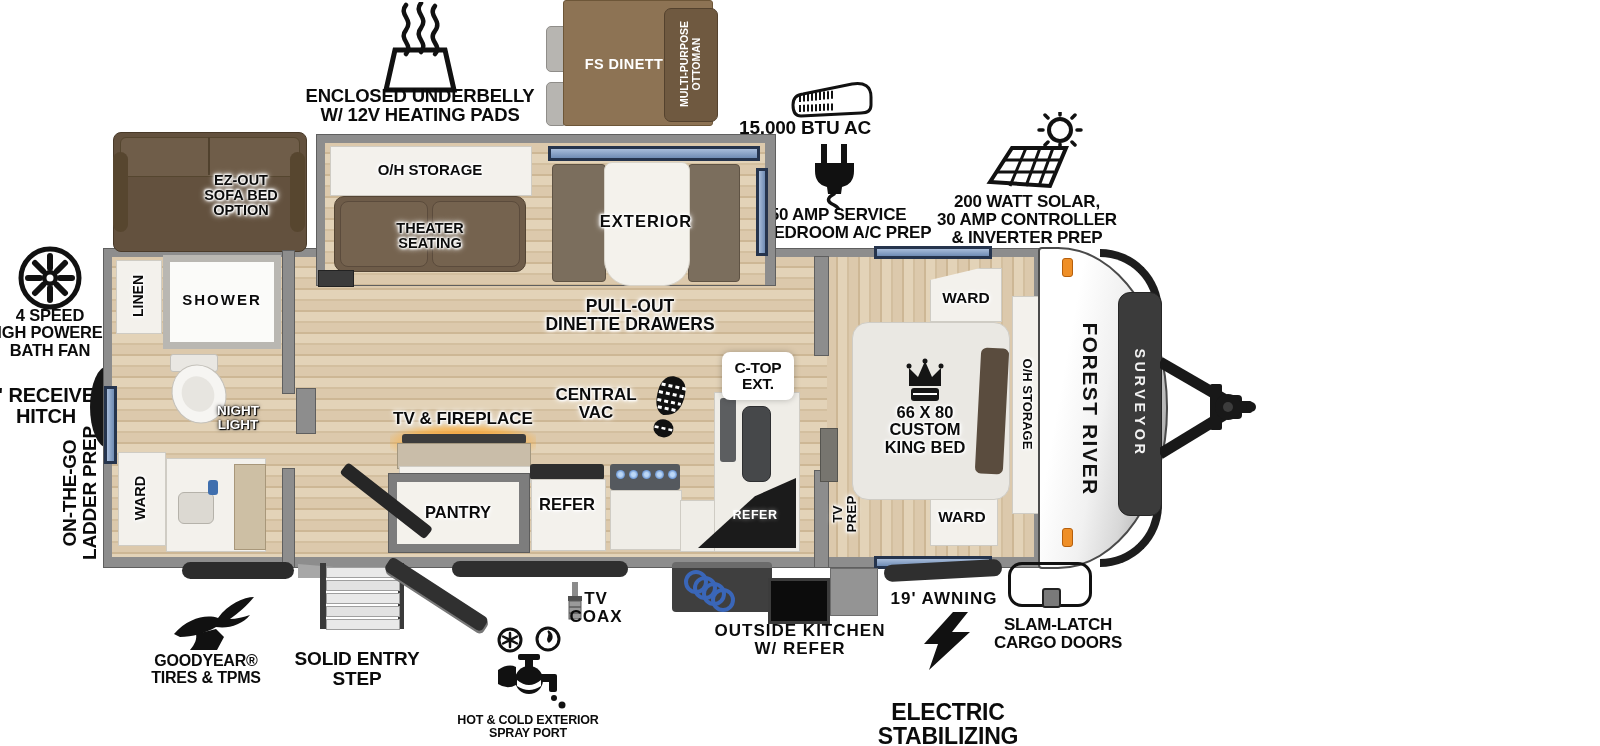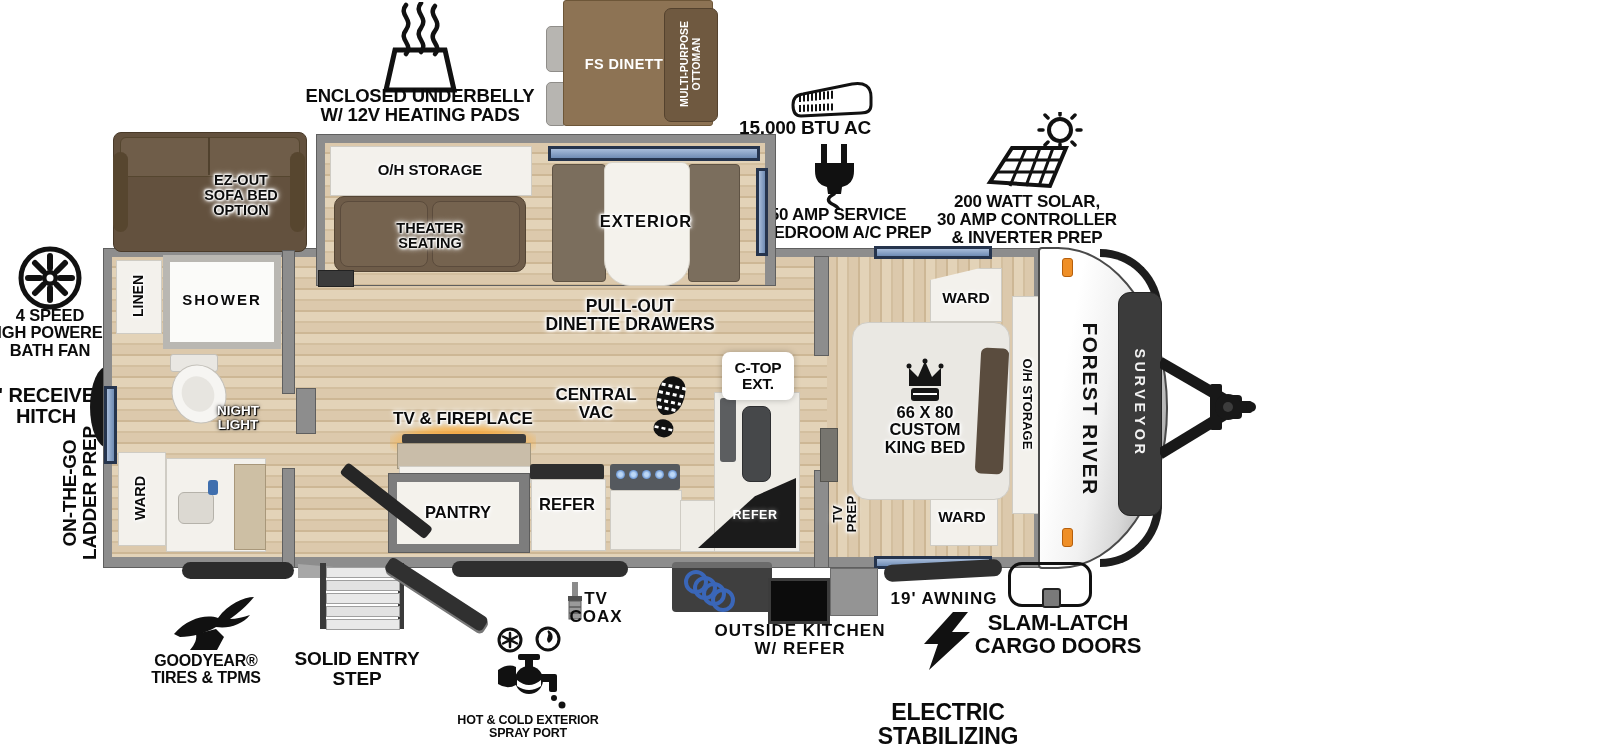--- a/index.html
+++ b/index.html
@@ -346,16 +346,16 @@
     <svg width="46" height="58" viewBox="0 0 46 58">
       <path d="M29,0 L0,32 H14 L5,58 L46,20 H28 L44,0 Z" fill="#111"></path>
     </svg>
   </div>
   <div class="ctr co" style="left:948px;top:736px;font-size:23px;">ELECTRIC
 STABILIZING
 JACKS</div>
 
   <div class="abs" style="left:1008px;top:562px;width:84px;height:45px;border:3.5px solid #111;border-radius:14px;box-sizing:border-box;"></div>
   <div class="abs" style="left:1042px;top:588px;width:15px;height:16px;background:#7a7a7a;border:2px solid #222;border-radius:3px;"></div>
-  <div class="ctr co" style="left:1058px;top:634px;font-size:22px;">SLAM-LATCH
+  <div class="ctr co" style="left:1058px;top:634px;font-size:17px;">SLAM-LATCH
 CARGO DOORS</div>
 
 </div>
 
 </body></html>

